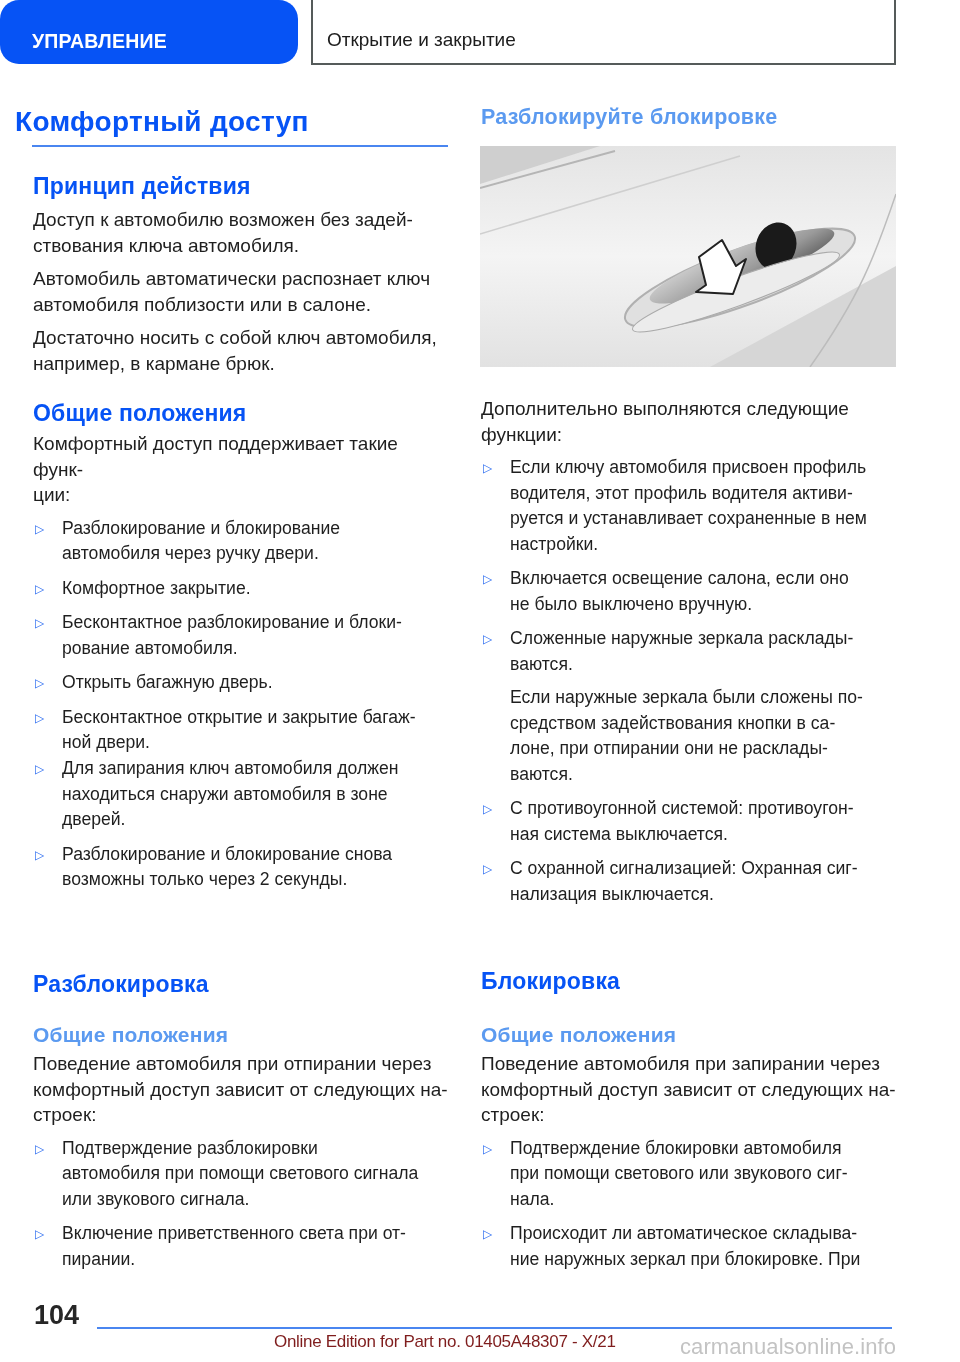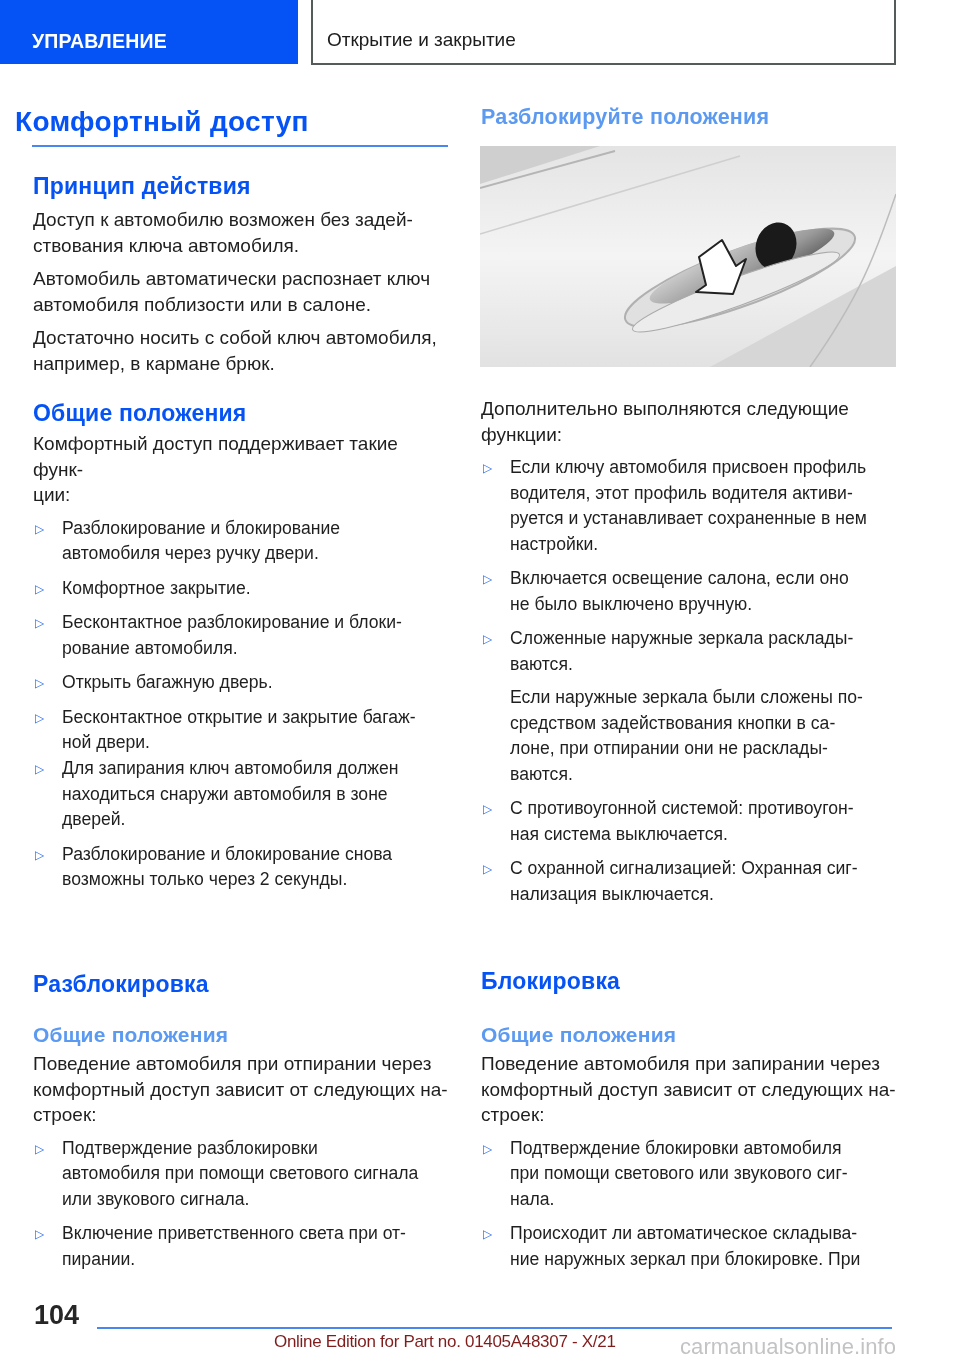--- a/index.html
+++ b/index.html
@@ -1,20 +1,20 @@
 <!DOCTYPE html>
 <html><head>
 <meta charset="utf-8">
 <style>
   * { box-sizing: border-box; margin: 0; padding: 0; }
   html, body { width: 960px; height: 1362px; background: #ffffff; overflow: hidden; }
   body { position: relative; font-family: "Liberation Sans", "DejaVu Sans", sans-serif; color: #1f1f1f; }
 
   
-  .hdr-tab { position: absolute; left: 0; top: 0; width: 298px; height: 64px; background: #0653f5; }
+  .hdr-tab { position: absolute; left: 0; top: 0; width: 298px; height: 64px; background: #0653f5; border-radius: 19px; }
   .hdr-tab span { position: absolute; left: 32px; top: 30px; color: #ffffff; font-size: 19.5px; font-weight: bold; letter-spacing: 0.2px; }
   .hdr-box { position: absolute; left: 311px; top: 0; width: 585px; height: 65px; border: 2px solid #555b5a; border-top: none; background: #fff; }
   .hdr-box span { position: absolute; left: 14px; top: 29px; font-size: 19px; color: #1c1c1c; }
 
   .h1 { position: absolute; left: 15px; top: 106px; font-size: 28px; font-weight: bold; color: #0653f5; letter-spacing: 0.3px; }
   .h1-rule { position: absolute; left: 32px; top: 145px; width: 416px; height: 2px; background: #4a86f0; }
 
   .blk { position: absolute; }
   .h2 { font-size: 23px; font-weight: bold; color: #0653f5; line-height: 29px; letter-spacing: 0.2px; }
   .h3 { font-size: 21px; font-weight: bold; color: #5b9af0; line-height: 27px; letter-spacing: 0.2px; }
@@ -76,21 +76,21 @@
   <div class="h2">Разблокировка</div>
   <div class="h3" style="margin-top:22px;">Общие положения</div>
   <p class="t" style="margin-top:3px;">Поведение автомобиля при отпирании через<br>комфортный доступ зависит от следующих на-<br>строек:</p>
   <ul class="b" style="margin-top:8px;">
     <li><span class="bul">▷</span>Подтверждение разблокировки<br>автомобиля при помощи светового сигнала<br>или звукового сигнала.</li>
     <li><span class="bul">▷</span>Включение приветственного света при от-<br>пирании.</li>
   </ul>
 </div>
 
 <div class="blk" style="left:481px; top:104px; width:420px;">
-  <div class="h3" style="font-size:21.5px;">Разблокируйте положения</div>
+  <div class="h3" style="font-size:21.5px;">Разблокируйте блокировке</div>
 </div>
 
 <div class="door">
   <svg width="416" height="221" viewBox="0 0 416 221">
     <defs>
       <linearGradient id="bg" x1="0" y1="0" x2="0" y2="1">
         <stop offset="0" stop-color="#e4e4e4"></stop>
         <stop offset="0.5" stop-color="#f4f4f4"></stop>
         <stop offset="1" stop-color="#e2e2e2"></stop>
       </linearGradient>

